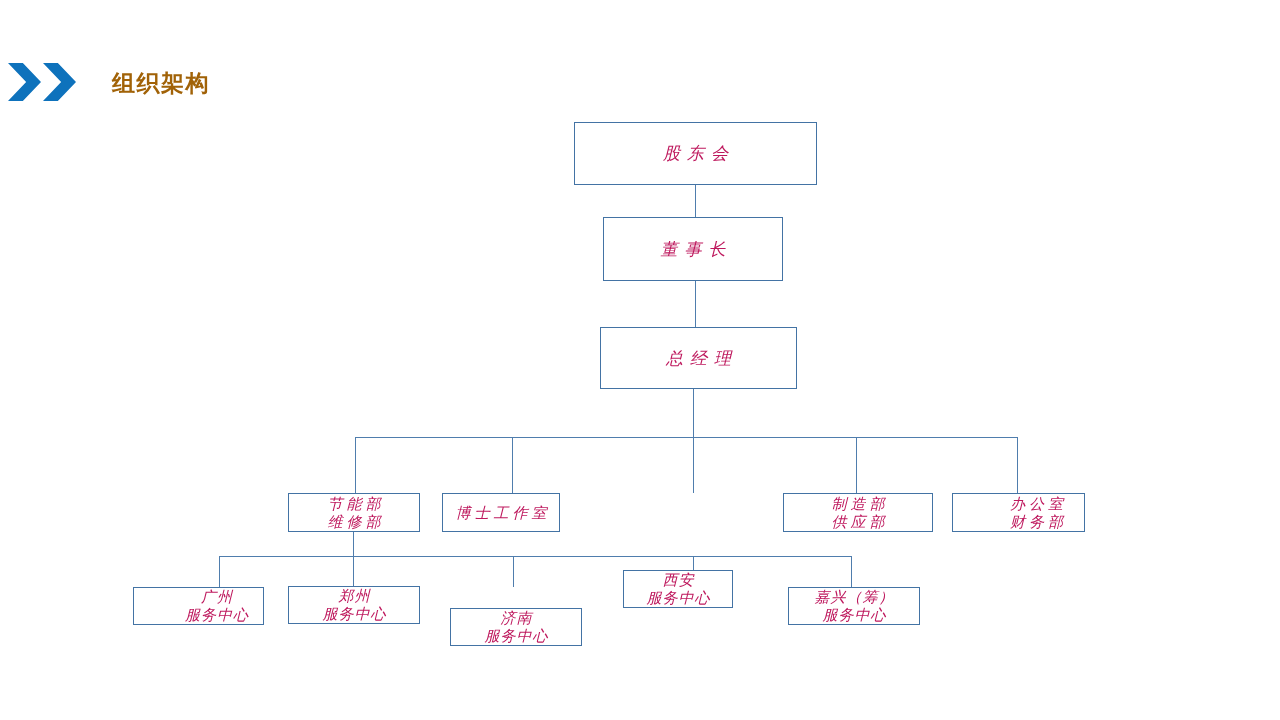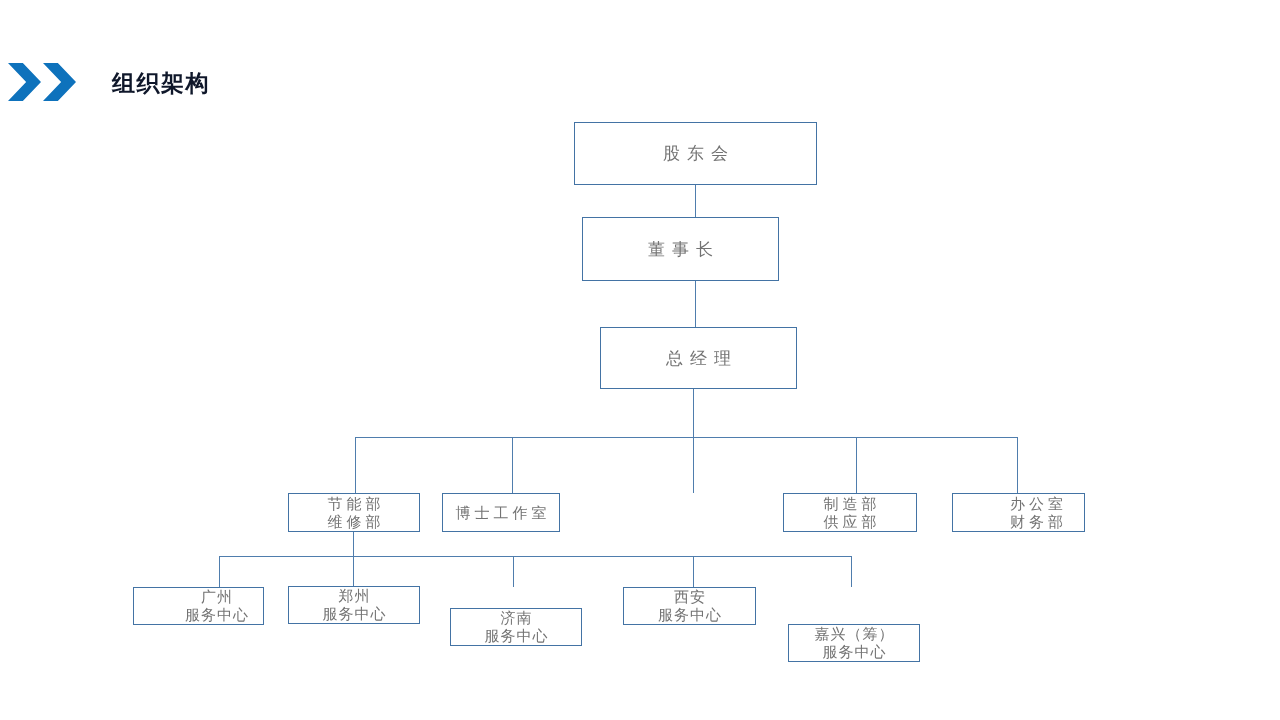--- a/index.html
+++ b/index.html
@@ -13,51 +13,51 @@
   
   .chev{
     position:absolute;top:63px;width:33px;height:38px;
     background:#0E72BC;
     clip-path:polygon(0 0,45% 0,100% 50%,45% 100%,0 100%,55% 50%);
   }
   .chev.c1{left:8px;}
   .chev.c2{left:43px;}
   .slide-title{
     position:absolute;left:112px;top:68px;
-    font-size:23px;font-weight:bold;color:#0f172a;
+    font-size:23px;font-weight:bold;color:#a16207;
     letter-spacing:1.5px;white-space:nowrap;
   }
   
   .node{
     position:absolute;
     box-sizing:border-box;
     border:1.5px solid #4373A4;
     background:#ffffff;
     display:flex;flex-direction:column;
     align-items:center;justify-content:center;
-    color:#737373;text-align:right;
+    color:#be185d;text-align:right;font-style:italic;
   }
   .node span{display:block;white-space:nowrap;}
   .lvl-top{font-size:17px;letter-spacing:7px;text-indent:7px;}
   .lvl-mid{font-size:15px;letter-spacing:4px;text-indent:4px;line-height:18px;}
   .lvl-low{font-size:15px;letter-spacing:1px;text-indent:1px;line-height:18px;}
 
   .n0 {left:574px;top:122px;width:243px;height:63px;}
-  .n1 {left:582px;top:217px;width:197px;height:64px;}
+  .n1 {left:603px;top:217px;width:180px;height:64px;}
   .n2 {left:600px;top:327px;width:197px;height:62px;}
   .n3 {left:288px;top:493px;width:132px;height:39px;}
   .n4 {left:442px;top:493px;width:118px;height:39px;}
   .n5 {left:625px;top:493px;width:134px;height:39px;}
-  .n6 {left:783px;top:493px;width:134px;height:39px;}
+  .n6 {left:783px;top:493px;width:150px;height:39px;}
   .n7 {left:952px;top:493px;width:133px;height:39px;padding-left:36px;}
   .n8 {left:133px;top:587px;width:131px;height:38px;padding-left:36px;}
   .n9 {left:288px;top:586px;width:132px;height:38px;}
   .n10{left:450px;top:608px;width:132px;height:38px;}
-  .n11{left:623px;top:587px;width:133px;height:38px;}
-  .n12{left:788px;top:587px;width:132px;height:38px;margin-top:37px;}
+  .n11{left:623px;top:570px;width:110px;height:38px;}
+  .n12{left:788px;top:587px;width:132px;height:38px;}
 
   
   .line{position:absolute;background:#4F7DAD;}
   .v{width:1px;}
   .h{height:1px;}
   .cv1 {left:695px;top:185px;height:32px;}
   .cv2 {left:695px;top:281px;height:46px;}
   .cv3 {left:693px;top:389px;height:104px;}
   .bus1{left:355px;top:437px;width:663px;}
   .d1  {left:355px;top:437px;height:56px;}

